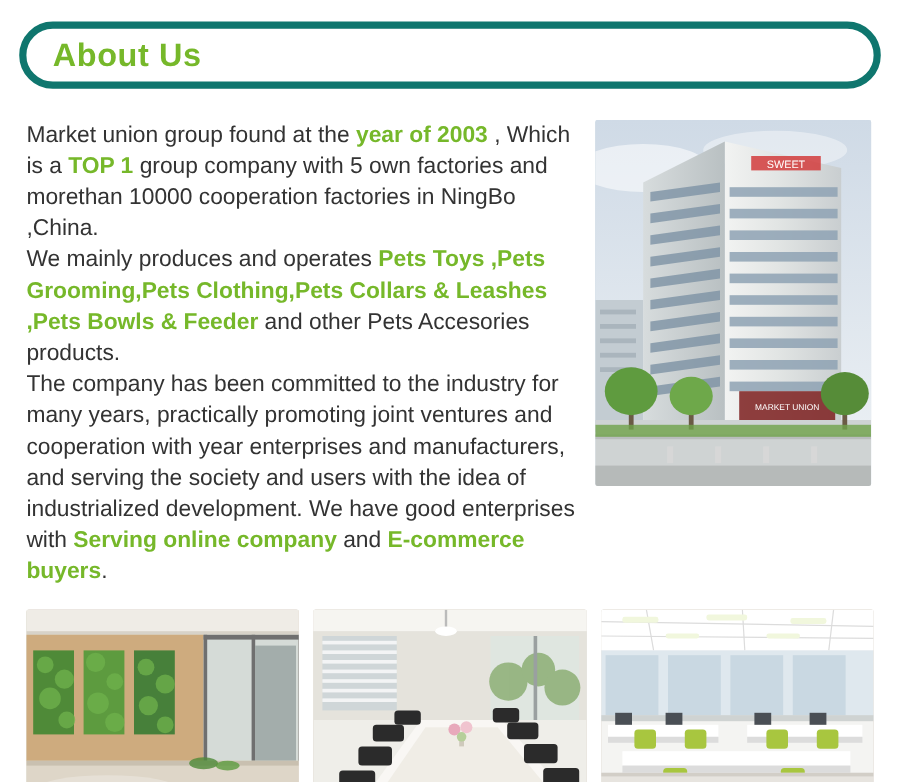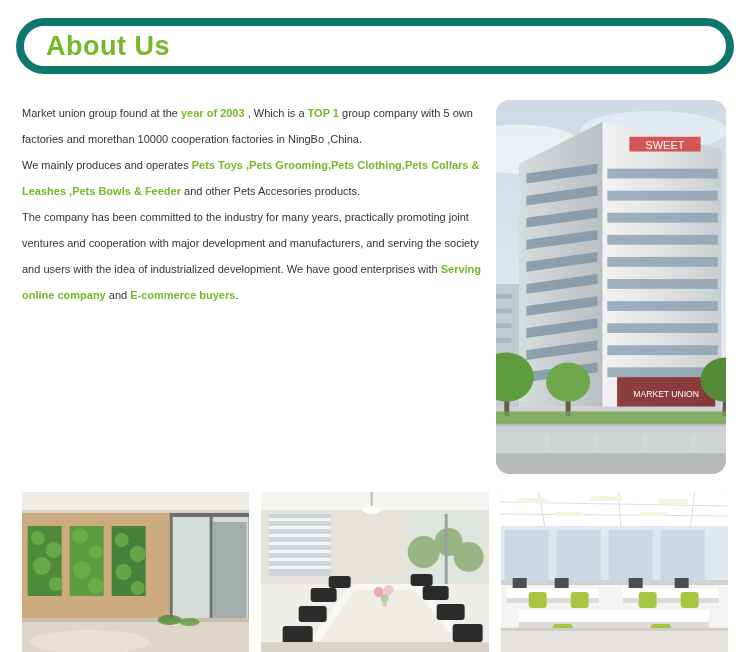--- a/index.html
+++ b/index.html
@@ -17,21 +17,21 @@
   .page {
     position: relative;
     width: 750px;
     height: 652px;
     box-sizing: border-box;
     padding: 18px 16px 0 16px;
   }
 
   
   .header-box {
-    border: 8px solid #0f766e;
+    border: 6px solid #0f766e;
     border-radius: 34px;
     height: 56px;
     display: flex;
     align-items: center;
     padding-left: 22px;
     box-sizing: border-box;
     margin-bottom: 26px;
   }
   .header-title {
     color: #76b82a;
@@ -45,40 +45,40 @@
     display: flex;
     align-items: flex-start;
     gap: 14px;
     padding: 0 6px;
   }
   .text-col {
     width: 460px;
     flex: 0 0 460px;
   }
   .para {
-    font-size: 11px;
+    font-size: 19px;
     line-height: 26px;
     color: #333333;
     margin: 0;
   }
   .g {
     color: #76b82a;
     font-weight: bold;
   }
   .gb {
     color: #76b82a;
     font-weight: bold;
   }
 
   
   .hero-img {
     width: 230px;
-    height: 374px;
+    height: 305px;
     flex: 0 0 230px;
-    border-radius: 14px;
+    border-radius: 2px;
     overflow: hidden;
     position: relative;
     background: #cfdbe5;
   }
   .gallery {
     display: flex;
     gap: 12px;
     padding: 0 6px;
     margin-top: 18px;
   }
@@ -104,21 +104,21 @@
   <div class="header-box">
     <div class="header-title">About Us</div>
   </div>
 
   <div class="content-row">
 
     <div class="text-col">
       <p class="para">
         <span>Market union group found at the </span><span class="g">year of 2003</span><span> , Which is a </span><span class="gb">TOP 1</span><span> group company with 5 own factories and morethan 10000 cooperation factories in NingBo ,China.</span><br>
         <span>We mainly produces and operates </span><span class="g">Pets Toys ,Pets Grooming,Pets Clothing,Pets Collars &amp; Leashes ,Pets Bowls &amp; Feeder</span><span> and other Pets Accesories products.</span><br>
-        <span>The company has been committed to the industry for many years, practically promoting joint ventures and cooperation with major development and manufacturers, and serving the society and users with the idea of industrialized development.</span>
+        <span>The company has been committed to the industry for many years, practically promoting joint ventures and cooperation with year enterprises and manufacturers, and serving the society and users with the idea of industrialized development.</span>
         <span>We have good enterprises with </span><span class="g">Serving online company</span><span> and </span><span class="g">E-commerce buyers</span><span>.</span>
       </p>
     </div>
 
     <div class="hero-img">
       <svg class="photo" viewBox="0 0 230 305" preserveAspectRatio="xMidYMid slice">
         <defs>
           <linearGradient id="sky" x1="0" y1="0" x2="0" y2="1">
             <stop offset="0%" stop-color="#cfdae6"></stop>
             <stop offset="100%" stop-color="#eef2f5"></stop>

